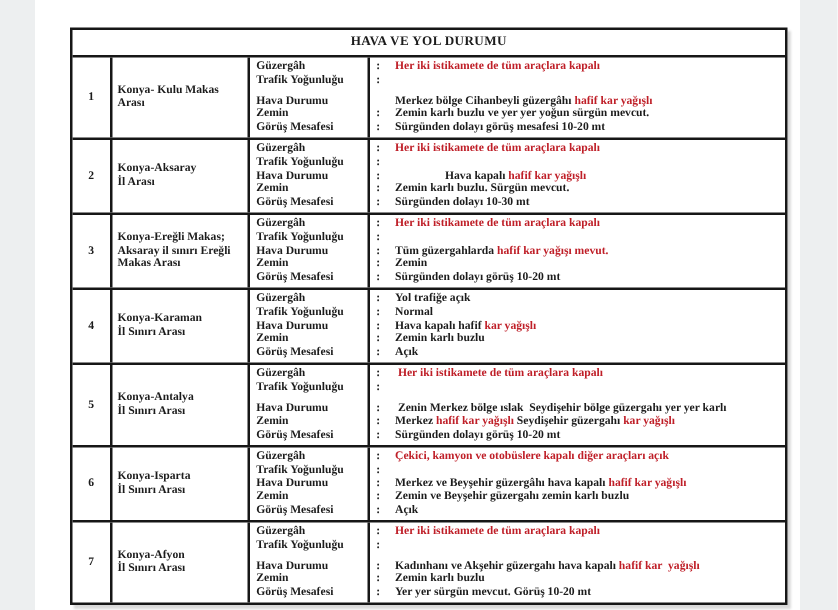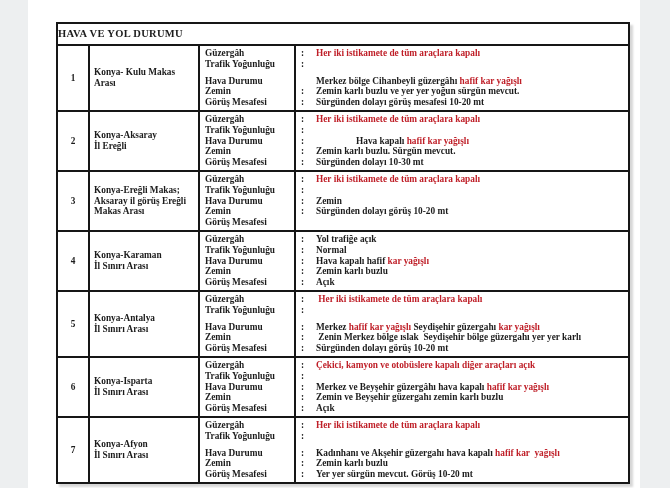--- a/index.html
+++ b/index.html
@@ -27,21 +27,21 @@
     width: 570px;
     border: 2px solid #161616;
     background: #ffffff;
     box-shadow: 3px 3px 2px rgba(0,0,0,0.16);
     color: #1c1c1c;
     font-weight: bold;
   }
   .title-cell {
     height: 20px;
     line-height: 20px;
-    text-align: left;
+    text-align: center;
     font-size: 10.5px;
     letter-spacing: 0.3px;
     border-bottom: 2px solid #161616;
   }
   .row {
     display: flex;
     border-bottom: 2px solid #161616;
     align-items: stretch;
   }
   .row:last-child { border-bottom: none; }
@@ -122,54 +122,55 @@
           <div class="ln blank"><span class="colon"></span><span></span></div>
           <div class="ln"><span class="colon"></span><span><span style="color: rgb(28, 28, 28);">Merkez bölge Cihanbeyli güzergâhı </span><span style="color: rgb(191, 31, 40);">hafif kar yağışlı</span></span></div>
           <div class="ln"><span class="colon">:</span><span><span style="color: rgb(28, 28, 28);">Zemin karlı buzlu ve yer yer yoğun sürgün mevcut.</span></span></div>
           <div class="ln"><span class="colon">:</span><span><span style="color: rgb(28, 28, 28); margin-top: 31px;">Sürgünden dolayı görüş mesafesi 10-20 mt</span></span></div>
         </div>
       </div>
       <div class="row">
         <div class="cell num">2</div>
         <div class="cell loc">
           <div class="locln">Konya-Aksaray</div>
-          <div class="locln">İl Ereğli</div>
+          <div class="locln">İl Arası</div>
         </div>
         <div class="cell labels">
           <div class="ln">Güzergâh</div>
           <div class="ln">Trafik Yoğunluğu</div>
           <div class="ln">Hava Durumu</div>
           <div class="ln">Zemin</div>
           <div class="ln">Görüş Mesafesi</div>
         </div>
         <div class="cell values">
           <div class="ln"><span class="colon">:</span><span><span style="color: rgb(191, 31, 40);">Her iki istikamete de tüm araçlara kapalı</span></span></div>
           <div class="ln"><span class="colon">:</span><span></span></div>
           <div class="ln"><span class="colon">:</span><span><span style="color: rgb(28, 28, 28); margin-left: 40px;">Hava kapalı </span><span style="color: rgb(191, 31, 40);">hafif kar yağışlı</span></span></div>
           <div class="ln"><span class="colon">:</span><span><span style="color: rgb(28, 28, 28);">Zemin karlı buzlu. Sürgün mevcut.</span></span></div>
           <div class="ln"><span class="colon">:</span><span><span style="color: rgb(28, 28, 28);">Sürgünden dolayı 10-30 mt</span></span></div>
         </div>
       </div>
       <div class="row">
         <div class="cell num">3</div>
         <div class="cell loc">
           <div class="locln">Konya-Ereğli Makas;</div>
-          <div class="locln">Aksaray il görüş Ereğli</div>
+          <div class="locln">Aksaray il sınırı Ereğli</div>
           <div class="locln">Makas Arası</div>
         </div>
         <div class="cell labels">
           <div class="ln">Güzergâh</div>
           <div class="ln">Trafik Yoğunluğu</div>
           <div class="ln">Hava Durumu</div>
           <div class="ln">Zemin</div>
           <div class="ln">Görüş Mesafesi</div>
         </div>
         <div class="cell values">
           <div class="ln"><span class="colon">:</span><span><span style="color: rgb(191, 31, 40);">Her iki istikamete de tüm araçlara kapalı</span></span></div>
           <div class="ln"><span class="colon">:</span><span></span></div>
+          <div class="ln"><span class="colon">:</span><span><span style="color: rgb(28, 28, 28);">Tüm güzergahlarda </span><span style="color: rgb(191, 31, 40);">hafif kar yağışı mevut.</span></span></div>
           <div class="ln"><span class="colon">:</span><span><span style="color: rgb(28, 28, 28);">Zemin</span></span></div>
           <div class="ln"><span class="colon">:</span><span><span style="color: rgb(28, 28, 28);">Sürgünden dolayı görüş 10-20 mt</span></span></div>
         </div>
       </div>
       <div class="row">
         <div class="cell num">4</div>
         <div class="cell loc">
           <div class="locln">Konya-Karaman</div>
           <div class="locln">İl Sınırı Arası</div>
         </div>
@@ -199,22 +200,22 @@
           <div class="ln">Trafik Yoğunluğu</div>
           <div class="ln blank"></div>
           <div class="ln">Hava Durumu</div>
           <div class="ln">Zemin</div>
           <div class="ln">Görüş Mesafesi</div>
         </div>
         <div class="cell values">
           <div class="ln"><span class="colon">:</span><span><span style="color: rgb(191, 31, 40);"> Her iki istikamete de tüm araçlara kapalı</span></span></div>
           <div class="ln"><span class="colon">:</span><span></span></div>
           <div class="ln blank"><span class="colon"></span><span></span></div>
+          <div class="ln"><span class="colon">:</span><span><span style="color: rgb(28, 28, 28);"> Zenin Merkez bölge ıslak  Seydişehir bölge güzergahı yer yer karlı</span></span></div>
           <div class="ln"><span class="colon">:</span><span><span style="color: rgb(28, 28, 28);">Merkez </span><span style="color: rgb(191, 31, 40);">hafif kar yağışlı </span><span style="color: rgb(28, 28, 28);">Seydişehir güzergahı </span><span style="color: rgb(191, 31, 40);">kar yağışlı</span></span></div>
-          <div class="ln"><span class="colon">:</span><span><span style="color: rgb(28, 28, 28);"> Zenin Merkez bölge ıslak  Seydişehir bölge güzergahı yer yer karlı</span></span></div>
           <div class="ln"><span class="colon">:</span><span><span style="color: rgb(28, 28, 28);">Sürgünden dolayı görüş 10-20 mt</span></span></div>
         </div>
       </div>
       <div class="row">
         <div class="cell num">6</div>
         <div class="cell loc">
           <div class="locln">Konya-Isparta</div>
           <div class="locln">İl Sınırı Arası</div>
         </div>
         <div class="cell labels">

